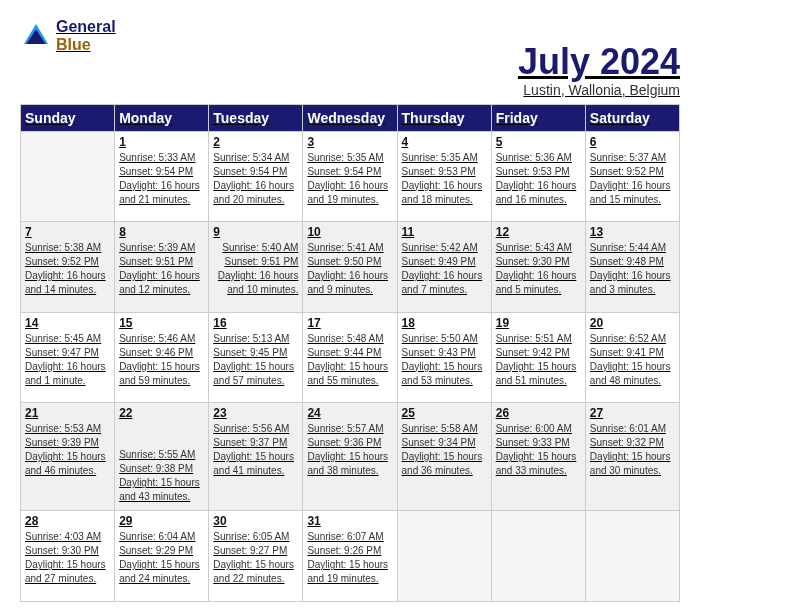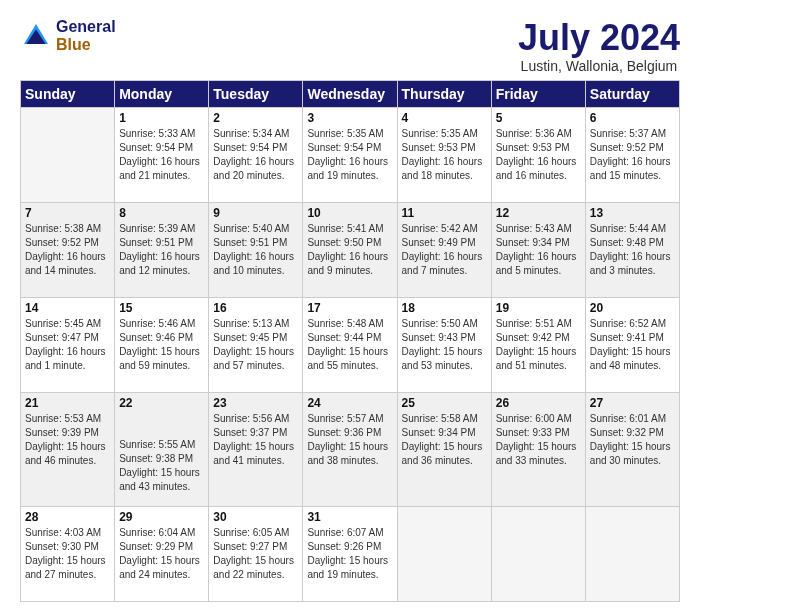--- a/index.html
+++ b/index.html
@@ -9,38 +9,40 @@
       width: 792px;
       height: 612px;
       overflow: hidden;
     }
     .page {
       width: 700px;
       height: 612px;
       padding: 18px 20px 10px 20px;
       display: flex;
       flex-direction: column;
+      text-decoration: underline;
     }
     .header {
       display: flex;
       justify-content: space-between;
       align-items: flex-start;
       margin-bottom: 6px;
     }
     .logo {
       display: flex;
       align-items: center;
       gap: 4px;
     }
     .logo-icon {
       width: 32px;
       height: 32px;
     }
     .title-block {
-      text-align: center;
+      text-align: right;
+      margin-top: 24px;
     }
     .month-title {
       font-size: 36px;
       font-weight: bold;
       color: #1a1a6e;
       line-height: 1.1;
     }
     .location {
       font-size: 14px;
       color: #333;
@@ -184,21 +186,21 @@
           </td>
           <td>
             <span class="day-number">8</span>
             <div class="day-info" style="white-space: pre-line;">Sunrise: 5:39 AM
 Sunset: 9:51 PM
 Daylight: 16 hours
 and 12 minutes.</div>
           </td>
           <td>
             <span class="day-number">9</span>
-            <div class="day-info" style="white-space: pre-line;">Sunrise: 5:40 AM
+            <div class="day-info" style="white-space: pre-line; text-align: right;">Sunrise: 5:40 AM
 Sunset: 9:51 PM
 Daylight: 16 hours
 and 10 minutes.</div>
           </td>
           <td>
             <span class="day-number">10</span>
             <div class="day-info" style="white-space: pre-line;">Sunrise: 5:41 AM
 Sunset: 9:50 PM
 Daylight: 16 hours
 and 9 minutes.</div>
@@ -206,21 +208,21 @@
           <td>
             <span class="day-number">11</span>
             <div class="day-info" style="white-space: pre-line;">Sunrise: 5:42 AM
 Sunset: 9:49 PM
 Daylight: 16 hours
 and 7 minutes.</div>
           </td>
           <td>
             <span class="day-number">12</span>
             <div class="day-info" style="white-space: pre-line;">Sunrise: 5:43 AM
-Sunset: 9:34 PM
+Sunset: 9:30 PM
 Daylight: 16 hours
 and 5 minutes.</div>
           </td>
           <td>
             <span class="day-number">13</span>
             <div class="day-info" style="white-space: pre-line;">Sunrise: 5:44 AM
 Sunset: 9:48 PM
 Daylight: 16 hours
 and 3 minutes.</div>
           </td>

